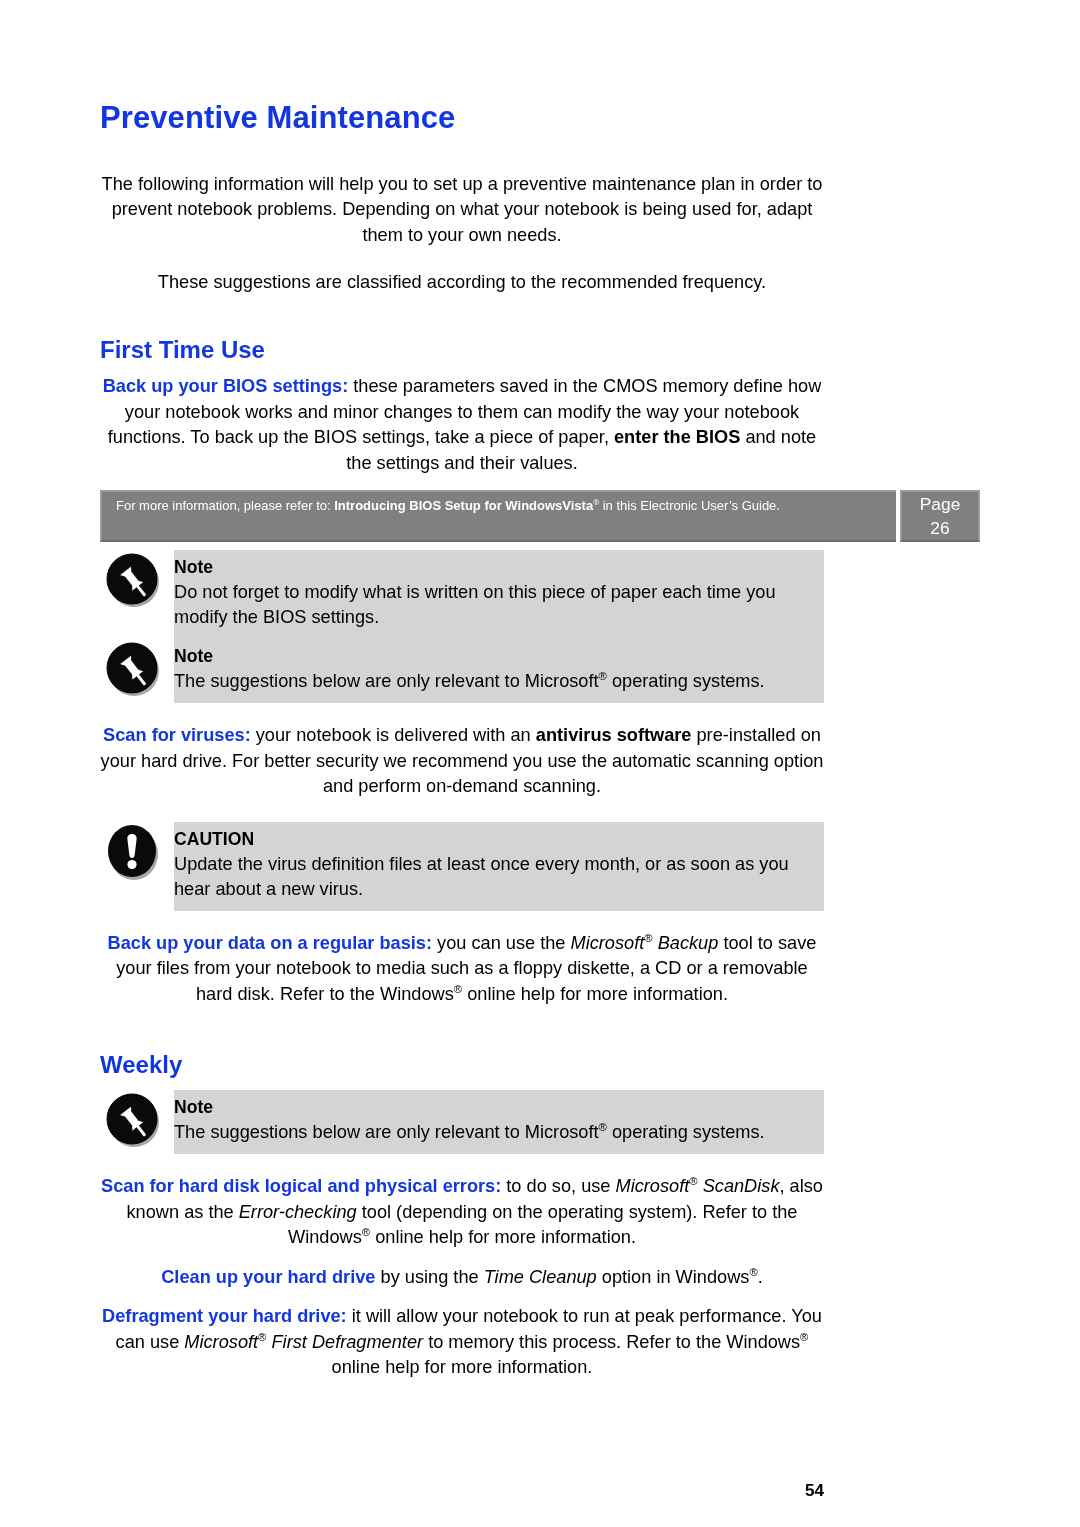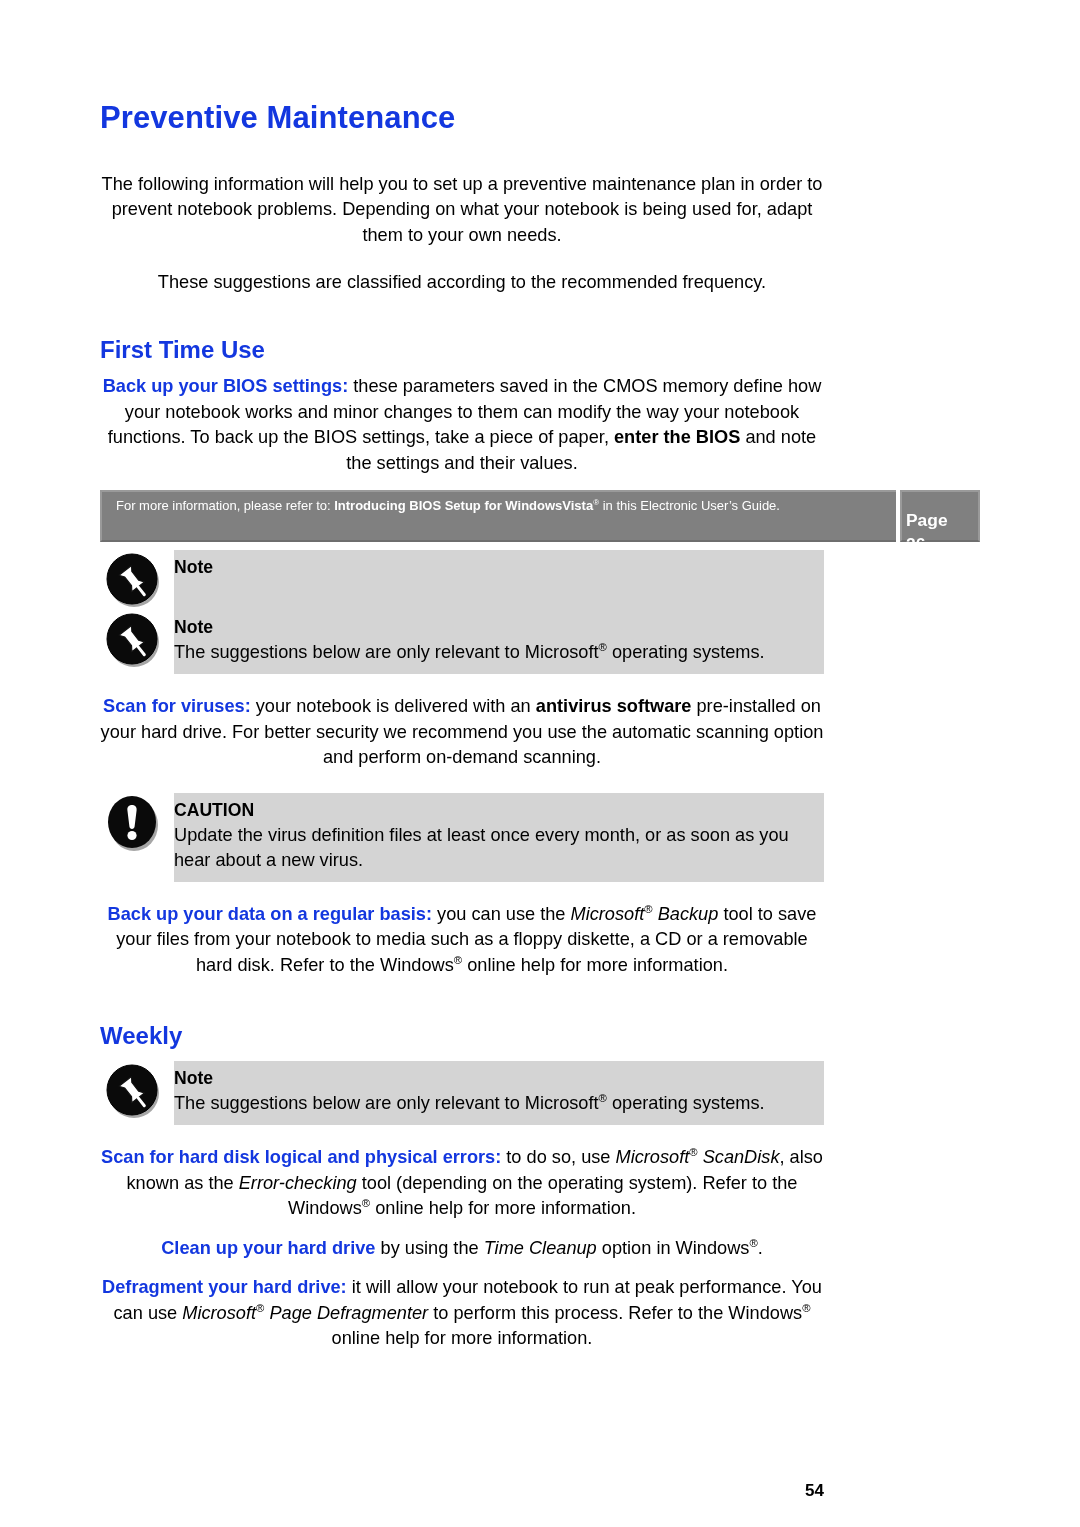--- a/index.html
+++ b/index.html
@@ -77,24 +77,25 @@
     padding: 2px 12px 2px 14px;
     box-sizing: border-box;
     border-top: 2px solid #9a9a9a;
     border-left: 2px solid #9a9a9a;
     border-bottom: 2px solid #6e6e6e;
   }
   .refer-bar .refer-page {
     flex: 0 0 80px;
     background: #808080;
     color: #ffffff;
-    font-weight: bold;
+    font-weight: normal;
     font-size: 17.4px;
     line-height: 24px;
-    padding: 16px 4px;
+    text-align: center;
+    padding: 0 4px;
     box-sizing: border-box;
     border: 2px solid #9a9a9a;
     border-bottom-color: #6e6e6e;
     margin-left: 4px;
   }
   .refer-page .page-num { display:block; }
 
   
   .callout {
     position: relative;
@@ -179,20 +180,21 @@
         <circle cx="28" cy="28" r="25" fill="#0a0a0a"></circle>
         <circle cx="28" cy="28" r="25" fill="none" stroke="#000000" stroke-width="1"></circle>
         <g transform="rotate(-38 28 28)">
           <path d="M20 17 L36 17 L32.5 22 L32.5 33 L36 38 L20 38 L23.5 33 L23.5 22 Z" fill="#ffffff" stroke="#111111" stroke-width="1.2" stroke-linejoin="round"></path>
           <path d="M28 38 L28 48" stroke="#ffffff" stroke-width="3" stroke-linecap="round"></path>
         </g>
       </svg>
     </div>
     <div class="cal-body">
       <div class="cal-title">Note</div>
+      <p class="cal-text">Do not forget to modify what is written on this piece of paper each time you modify the BIOS settings.</p>
     </div>
   </div>
 
 
   <div class="callout">
     <div class="cal-icon">
       <svg class="icon-svg" width="58" height="58" viewBox="0 0 58 58" aria-hidden="true">
         <ellipse cx="30" cy="31" rx="25" ry="25" fill="#000000" opacity="0.35"></ellipse>
         <circle cx="28" cy="28" r="25" fill="#0a0a0a"></circle>
         <circle cx="28" cy="28" r="25" fill="none" stroke="#000000" stroke-width="1"></circle>
@@ -259,18 +261,18 @@
 
   <p class="body tight">
     <span class="lead">Scan for hard disk logical and physical errors:</span><span> to do so, use </span><span class="ital">Microsoft</span><sup class="reg">®</sup><span class="ital"> ScanDisk</span><span>, also known as the </span><span class="ital">Error-checking</span><span> tool (depending on the operating system). Refer to the Windows</span><sup class="reg">®</sup><span> online help for more information.</span>
   </p>
 
   <p class="body tight">
     <span class="lead">Clean up your hard drive</span><span> by using the </span><span class="ital">Time Cleanup</span><span> option in Windows</span><sup class="reg">®</sup><span>.</span>
   </p>
 
   <p class="body">
-    <span class="lead">Defragment your hard drive:</span><span> it will allow your notebook to run at peak performance. You can use </span><span class="ital">Microsoft</span><sup class="reg">®</sup><span class="ital"> Page Defragmenter</span><span> to perform this process. Refer to the Windows</span><sup class="reg">®</sup><span> online help for more information.</span>
+    <span class="lead">Defragment your hard drive:</span><span> it will allow your notebook to run at peak performance. You can use </span><span class="ital">Microsoft</span><sup class="reg">®</sup><span class="ital"> First Defragmenter</span><span> to memory this process. Refer to the Windows</span><sup class="reg">®</sup><span> online help for more information.</span>
   </p>
 
   <div class="footer-page">54</div>
 
 </div>
 
 </body></html>

